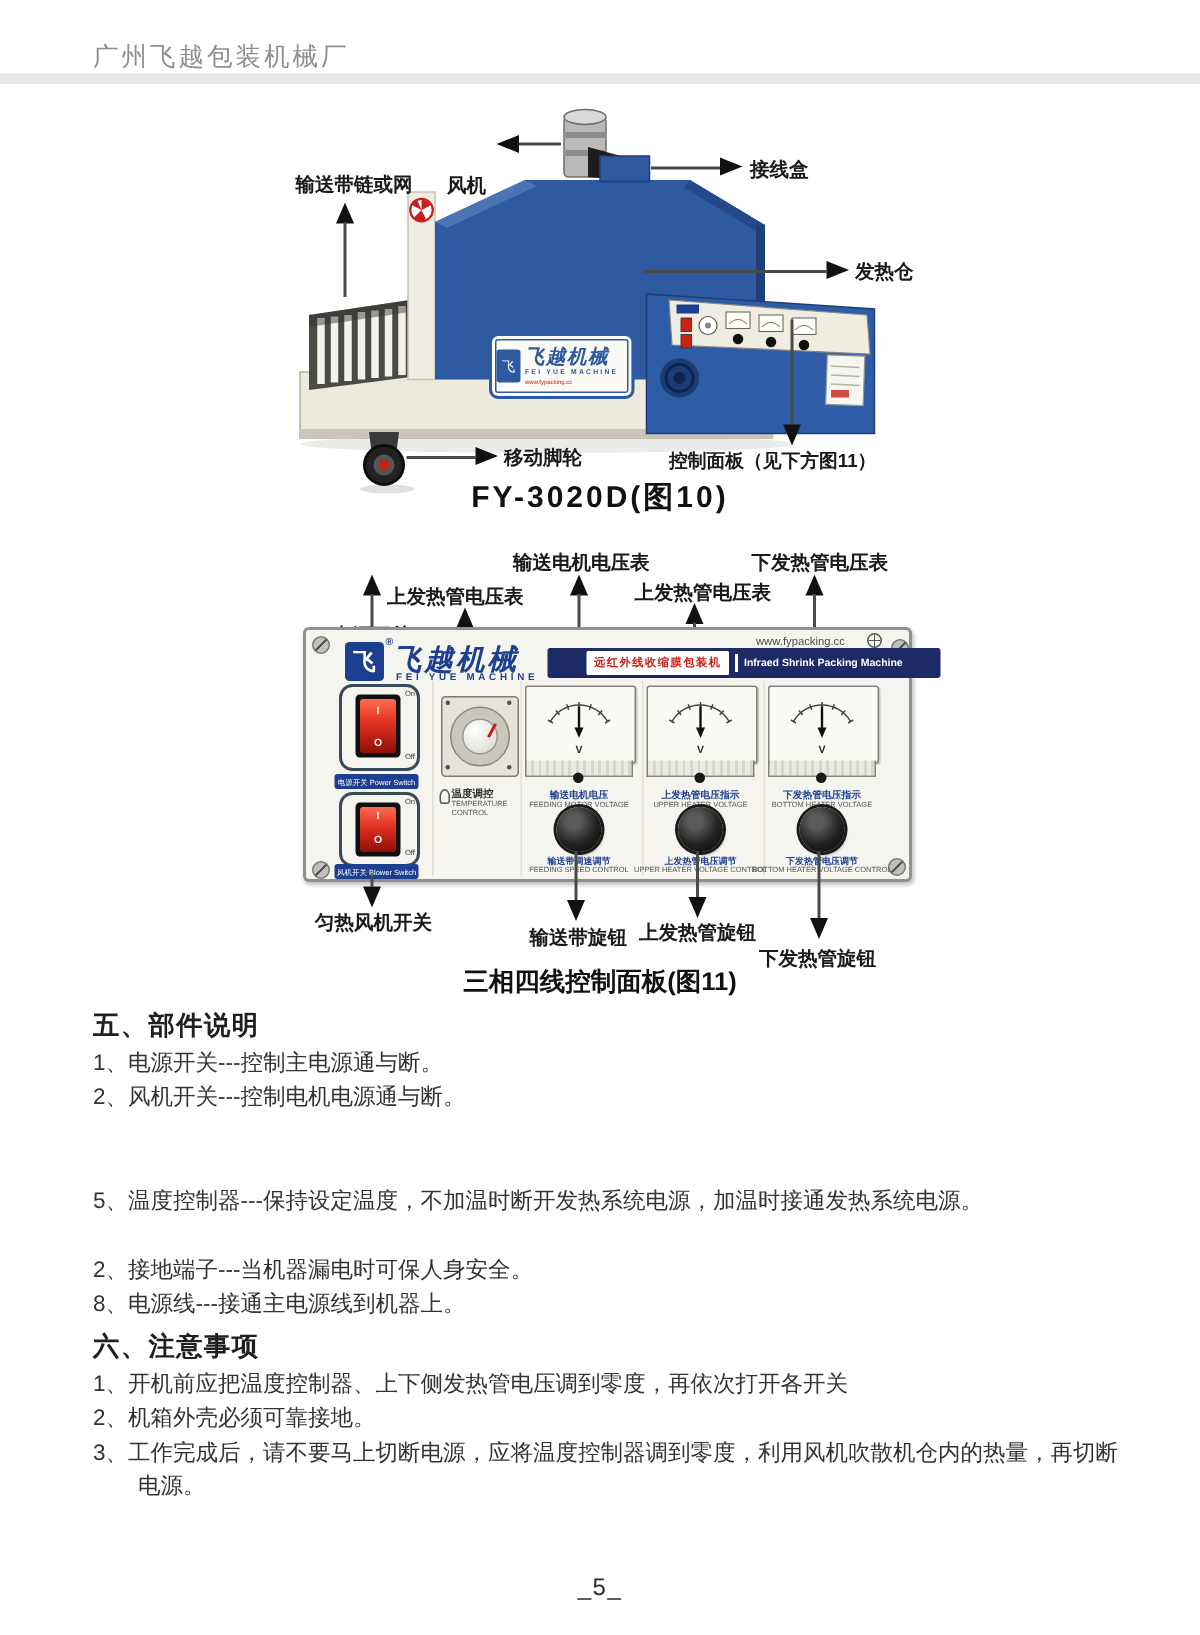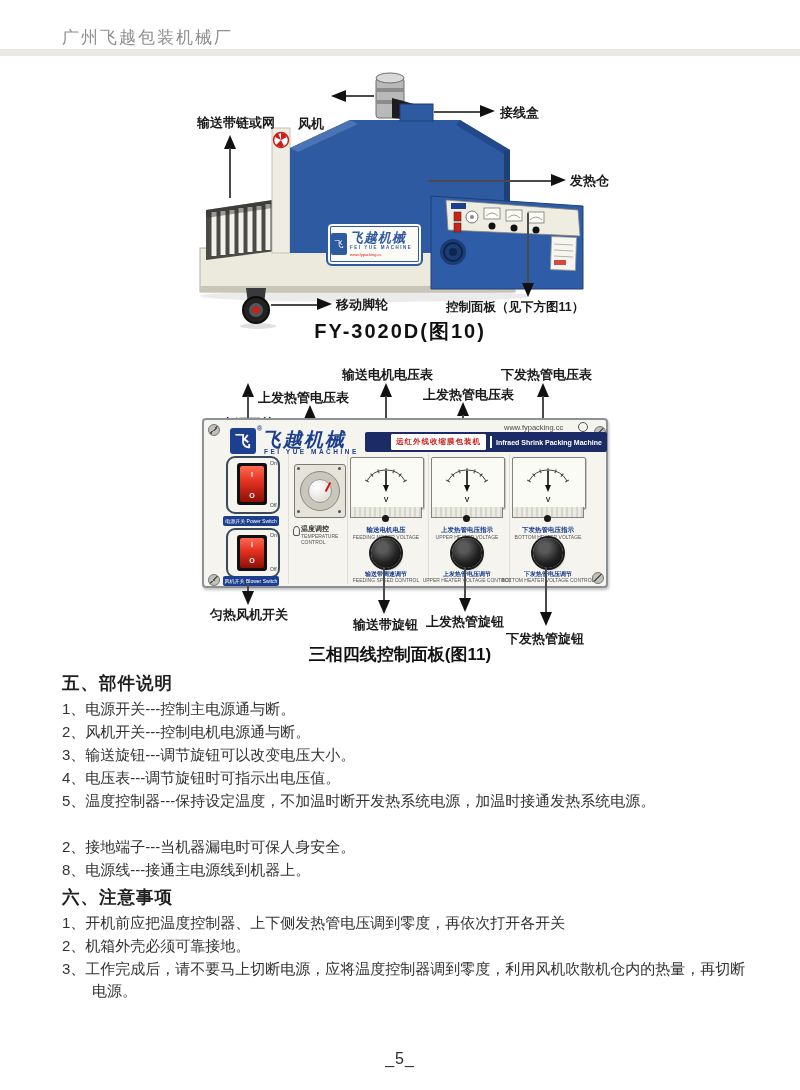--- a/index.html
+++ b/index.html
@@ -34,21 +34,21 @@
          linear-gradient(135deg,#bfbfbb 45%,#55534e 45% 55%,#bfbfbb 55%);border:1px solid #77756f;}
   .logo-box{left:26px;top:8px;width:26px;height:26px;background:#1d3f8f;border-radius:3px;color:#fff;
             display:flex;align-items:center;justify-content:center;font-size:15px;font-weight:bold;}
   .reg{left:53px;top:5px;font-size:7px;color:#1d3f8f;font-weight:bold;}
   .brand{left:58px;top:7px;font-size:19px;font-weight:bold;font-style:italic;color:#1d3f8f;letter-spacing:2px;white-space:nowrap;}
   .brand-en{left:60px;top:28px;font-size:6.5px;font-weight:bold;color:#1d3f8f;letter-spacing:2.5px;white-space:nowrap;}
   .website{left:300px;top:3px;font-size:7.5px;color:#4a4a4a;white-space:nowrap;}
   .globe{left:374px;top:2px;width:8px;height:8px;border:1px solid #555;border-radius:50%;
          background:linear-gradient(90deg,transparent 45%,#555 45% 55%,transparent 55%),
                     linear-gradient(0deg,transparent 45%,#555 45% 55%,transparent 55%);}
-  .banner{left:161px;top:12px;width:242px;height:20px;background:#1c2a66;border-radius:2px;display:flex;align-items:center;}
+  .banner{left:161px;top:12px;width:262px;height:20px;background:#1c2a66;border-radius:2px;display:flex;align-items:center;}
   .banner-cn{margin-left:26px;background:#ffffff;border:1px solid #fff;border-radius:1px;color:#c8201a;
              font-size:7.5px;font-weight:bold;padding:2px 4px;white-space:nowrap;letter-spacing:1px;}
   .banner-sep{width:2px;height:12px;background:#fff;margin:0 4px;}
   .banner-en{color:#ffffff;font-size:7px;font-weight:bold;white-space:nowrap;}
   .sw-outline{width:50px;height:54px;border:2px solid #3a4a5a;border-radius:9px;}
   .sw-body{left:9px;top:5px;width:30px;height:42px;background:#101010;border-radius:3px;}
   .rocker{left:3px;top:3px;width:24px;height:36px;border-radius:2px;
           background:linear-gradient(180deg,#ff6a50 0%,#e03020 45%,#8f0f06 100%);
           color:#fff;font-size:7px;font-weight:bold;text-align:center;line-height:1;}
   .rocker span{display:block;}
@@ -373,22 +373,20 @@
 
   <div class="abs vline" style="left:545px;top:568px;height:44px;"></div>
   <div class="abs arr-d" style="left:540px;top:612px;"></div>
   <div class="abs lbl" style="left:506px;top:630px;">下发热管旋钮</div>
 
   <div class="abs fig11-caption">三相四线控制面板(图11)</div>
 
   <div class="abs sec-h" style="top:671px;">五、部件说明</div>
   <div class="abs sec-item" style="top:698px;">1、电源开关---控制主电源通与断。</div>
   <div class="abs sec-item" style="top:721px;">2、风机开关---控制电机电源通与断。</div>
-  <div class="abs sec-item" style="top:744px;">3、输送旋钮---调节旋钮可以改变电压大小。</div>
-  <div class="abs sec-item" style="top:767px;">4、电压表---调节旋钮时可指示出电压值。</div>
   <div class="abs sec-item" style="top:790px;">5、温度控制器---保持设定温度，不加温时断开发热系统电源，加温时接通发热系统电源。</div>
   <div class="abs sec-item" style="top:836px;">2、接地端子---当机器漏电时可保人身安全。</div>
   <div class="abs sec-item" style="top:859px;">8、电源线---接通主电源线到机器上。</div>
 
   <div class="abs sec-h" style="top:885px;">六、注意事项</div>
   <div class="abs sec-item" style="top:912px;">1、开机前应把温度控制器、上下侧发热管电压调到零度，再依次打开各开关</div>
   <div class="abs sec-item" style="top:935px;">2、机箱外壳必须可靠接地。</div>
   <div class="abs sec-item" style="top:958px;">3、工作完成后，请不要马上切断电源，应将温度控制器调到零度，利用风机吹散机仓内的热量，再切断电源。</div>
 
   <div class="abs pagenum">_5_</div>

